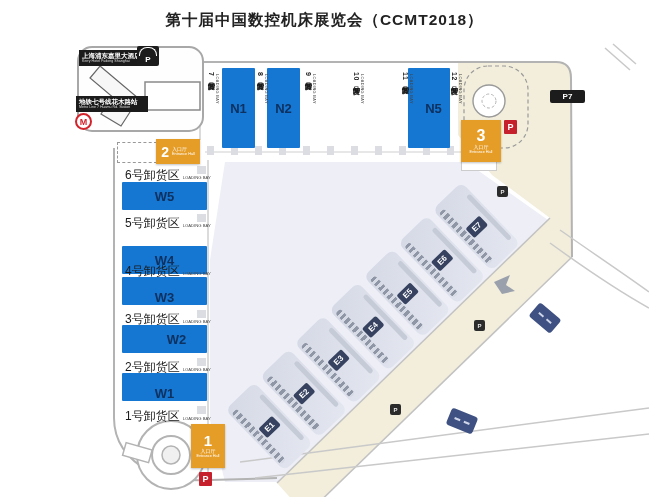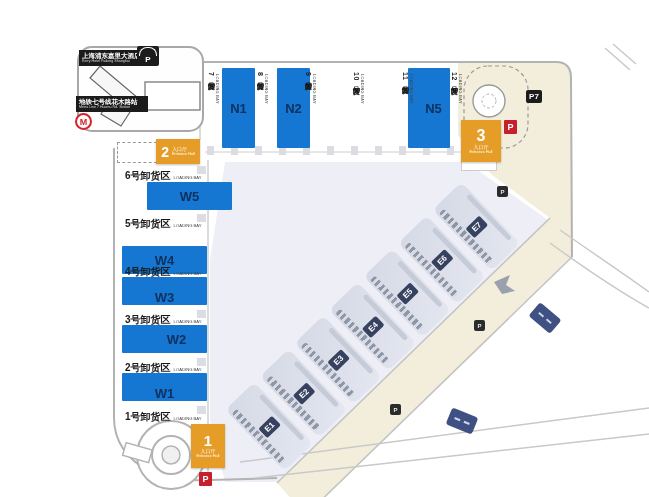--- a/index.html
+++ b/index.html
@@ -15,21 +15,21 @@
   .hall-n{width:33px;height:80px;top:68px;font-size:13px;}
   .hall-w{left:122px;width:85px;height:28px;font-size:13px;}
   
   .vbay{top:70px;width:15px;height:78px;z-index:3;}
   .vbay .zh{position:absolute;left:0;top:2px;writing-mode:vertical-rl;font-size:7px;
             font-weight:bold;color:#1a1a1a;letter-spacing:0.5px;}
   .vbay .en{position:absolute;left:9px;top:4px;writing-mode:vertical-rl;font-size:3.8px;
             color:#444;letter-spacing:0.4px;}
   
   .hbay{left:125px;width:82px;height:9px;z-index:3;white-space:nowrap;}
-  .hbay .zh{font-size:10px;font-weight:bold;color:#1a1a1a;}
+  .hbay .zh{font-size:12px;font-weight:normal;color:#1a1a1a;}
   .hbay .en{font-size:4.2px;color:#444;margin-left:3px;}
   
   .entrance{background:#e69d28;color:#fff;z-index:4;box-shadow:0 1px 2px rgba(0,0,0,.25);}
   .entrance .num{font-weight:bold;line-height:1;}
   .entrance .zh{font-size:5px;line-height:1.2;}
   .entrance .en{font-size:3.8px;line-height:1.2;}
   .ent-col{display:flex;flex-direction:column;align-items:center;justify-content:center;}
   .ent-row{display:flex;align-items:center;justify-content:center;gap:3px;}
   
   .badge-red{background:#c5202c;color:#fff;font-weight:bold;font-size:9px;display:flex;
@@ -64,20 +64,21 @@
            background:repeating-linear-gradient(180deg,#dcdde2 0 8px,transparent 8px 48px);}
   .dashed-bldg{left:117px;top:142px;width:40px;height:21px;background:#fff;
            border:1px dashed #999;z-index:3;}
   .bldg3{left:461px;top:145px;width:36px;height:26px;background:#fff;border:1px solid #ccc;z-index:2;}
 </style>
 </head>
 <body>
 
 <div class="stage">
 
+  <h1 class="title">第十届中国数控机床展览会（CCMT2018）</h1>
 
   <svg class="base" width="649" height="497" viewBox="0 0 649 497">
 
     <polygon points="225,162 466,162 548,220 278,482 225,482 210,420 210,260" fill="#edeef6"></polygon>
 
     <path fill="#f2eedb" d="M458,63 L558,63 Q572,63 572,80 L572,257 L306,515 L277,483 L550,218 L492,175 L458,135 Z"></path>
 
     <path d="M203,62 L556,62 Q571,62 571,78 L572,257" fill="none" stroke="#b3b3b3" stroke-width="2"></path>
     <path d="M572,257 L306,515" fill="none" stroke="#c2c2c2" stroke-width="1.5"></path>
     <path d="M550,218 L277,483" fill="none" stroke="#c2c2c2" stroke-width="1.5"></path>
@@ -129,21 +130,21 @@
     <span class="zh">地铁七号线花木路站</span>
     <span class="en">Metro Line 7 Huamu Rd. Station</span>
   </div>
   <div class="abs metro" style="left:75px;top:113px;width:17px;height:17px;">
     <span>M</span>
   </div>
 
   <div class="abs hall-blue hall-n" style="left:222px;">
       <span>N1</span>
     </div>
-  <div class="abs hall-blue hall-n" style="left:277px;">
+  <div class="abs hall-blue hall-n" style="left:267px;">
       <span>N2</span>
     </div>
   <div class="abs hall-blue hall-n" style="left:368px;margin-left:40px;">
       <span>N4</span>
     </div>
   <div class="abs hall-blue hall-n" style="left:417px;">
       <span>N5</span>
     </div>
 
   <div class="abs vbay" style="left:206px;">
@@ -167,21 +168,21 @@
     <span class="en">LOADING BAY</span>
   </div>
   <div class="abs vbay" style="left:449px;">
     <span class="zh">12号卸货区</span>
     <span class="en">LOADING BAY</span>
   </div>
 
   <div class="abs hbay" style="top:165px;">
     <span class="zh">6号卸货区</span><span class="en">LOADING BAY</span>
   </div>
-  <div class="abs hall-blue hall-w" style="top:182px;margin-left:25px;">
+  <div class="abs hall-blue hall-w" style="top:182px;">
       <span>W5</span>
     </div>
   <div class="abs hbay" style="top:213px;">
     <span class="zh">5号卸货区</span><span class="en">LOADING BAY</span>
   </div>
   <div class="abs hall-blue hall-w" style="top:246px;">
       <span>W4</span>
     </div>
   <div class="abs hbay" style="top:261px;">
     <span class="zh">4号卸货区</span><span class="en">LOADING BAY</span>
@@ -265,21 +266,21 @@
 
   <div class="abs entrance ent-col" style="left:191px;top:424px;width:34px;height:44px;">
     <span class="num" style="font-size:15px;">1</span>
     <span class="zh">入口厅</span>
     <span class="en">Entrance Hall</span>
   </div>
   <div class="abs badge-red" style="left:199px;top:472px;width:13px;height:14px;">
       <span>P</span>
     </div>
 
-  <div class="abs badge-black" style="left:526px;top:90px;width:16px;height:13px;">
+  <div class="abs badge-black" style="left:550px;top:90px;width:35px;height:13px;">
       <span>P7</span>
     </div>
   <div class="abs badge-small" style="left:497px;top:186px;width:11px;height:11px;">
       <span>P</span>
     </div>
   <div class="abs badge-small" style="left:474px;top:320px;width:11px;height:11px;">
       <span>P</span>
     </div>
   <div class="abs badge-small" style="left:390px;top:404px;width:11px;height:11px;">
       <span>P</span>

